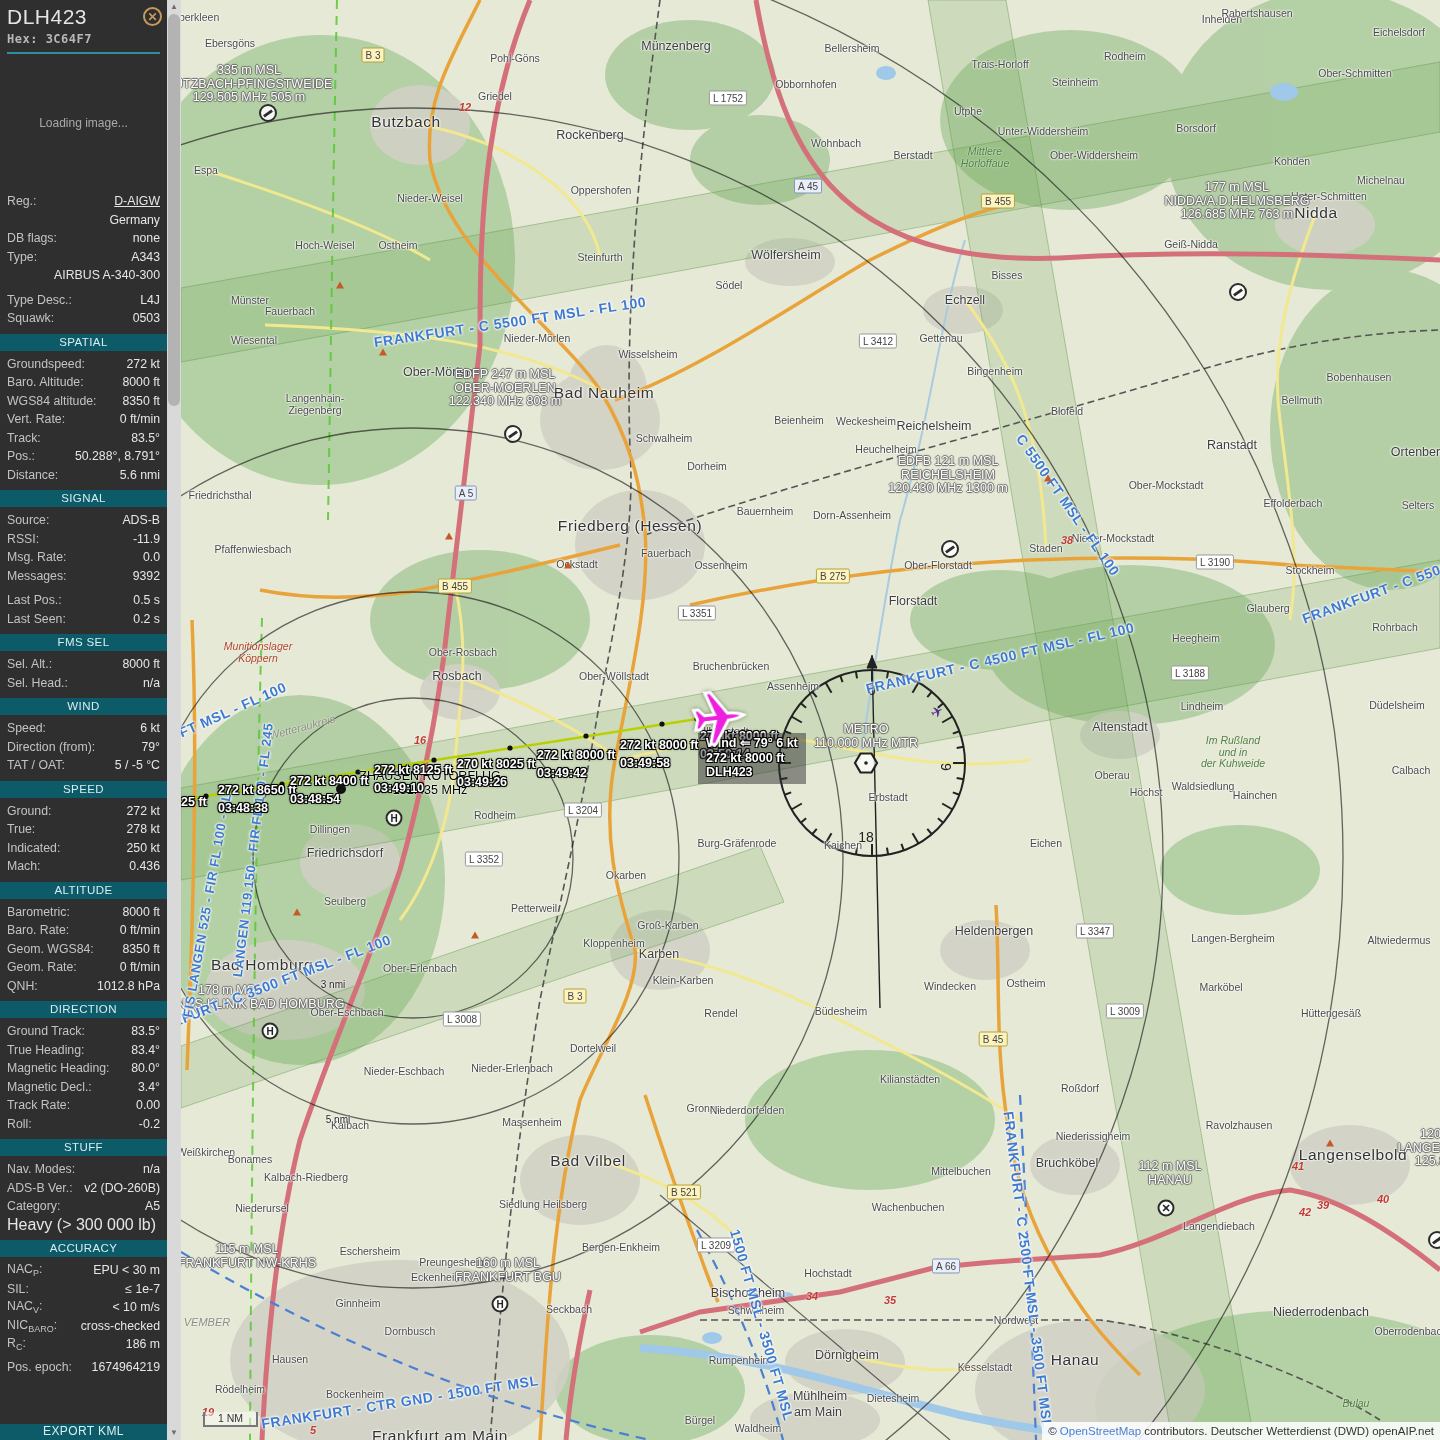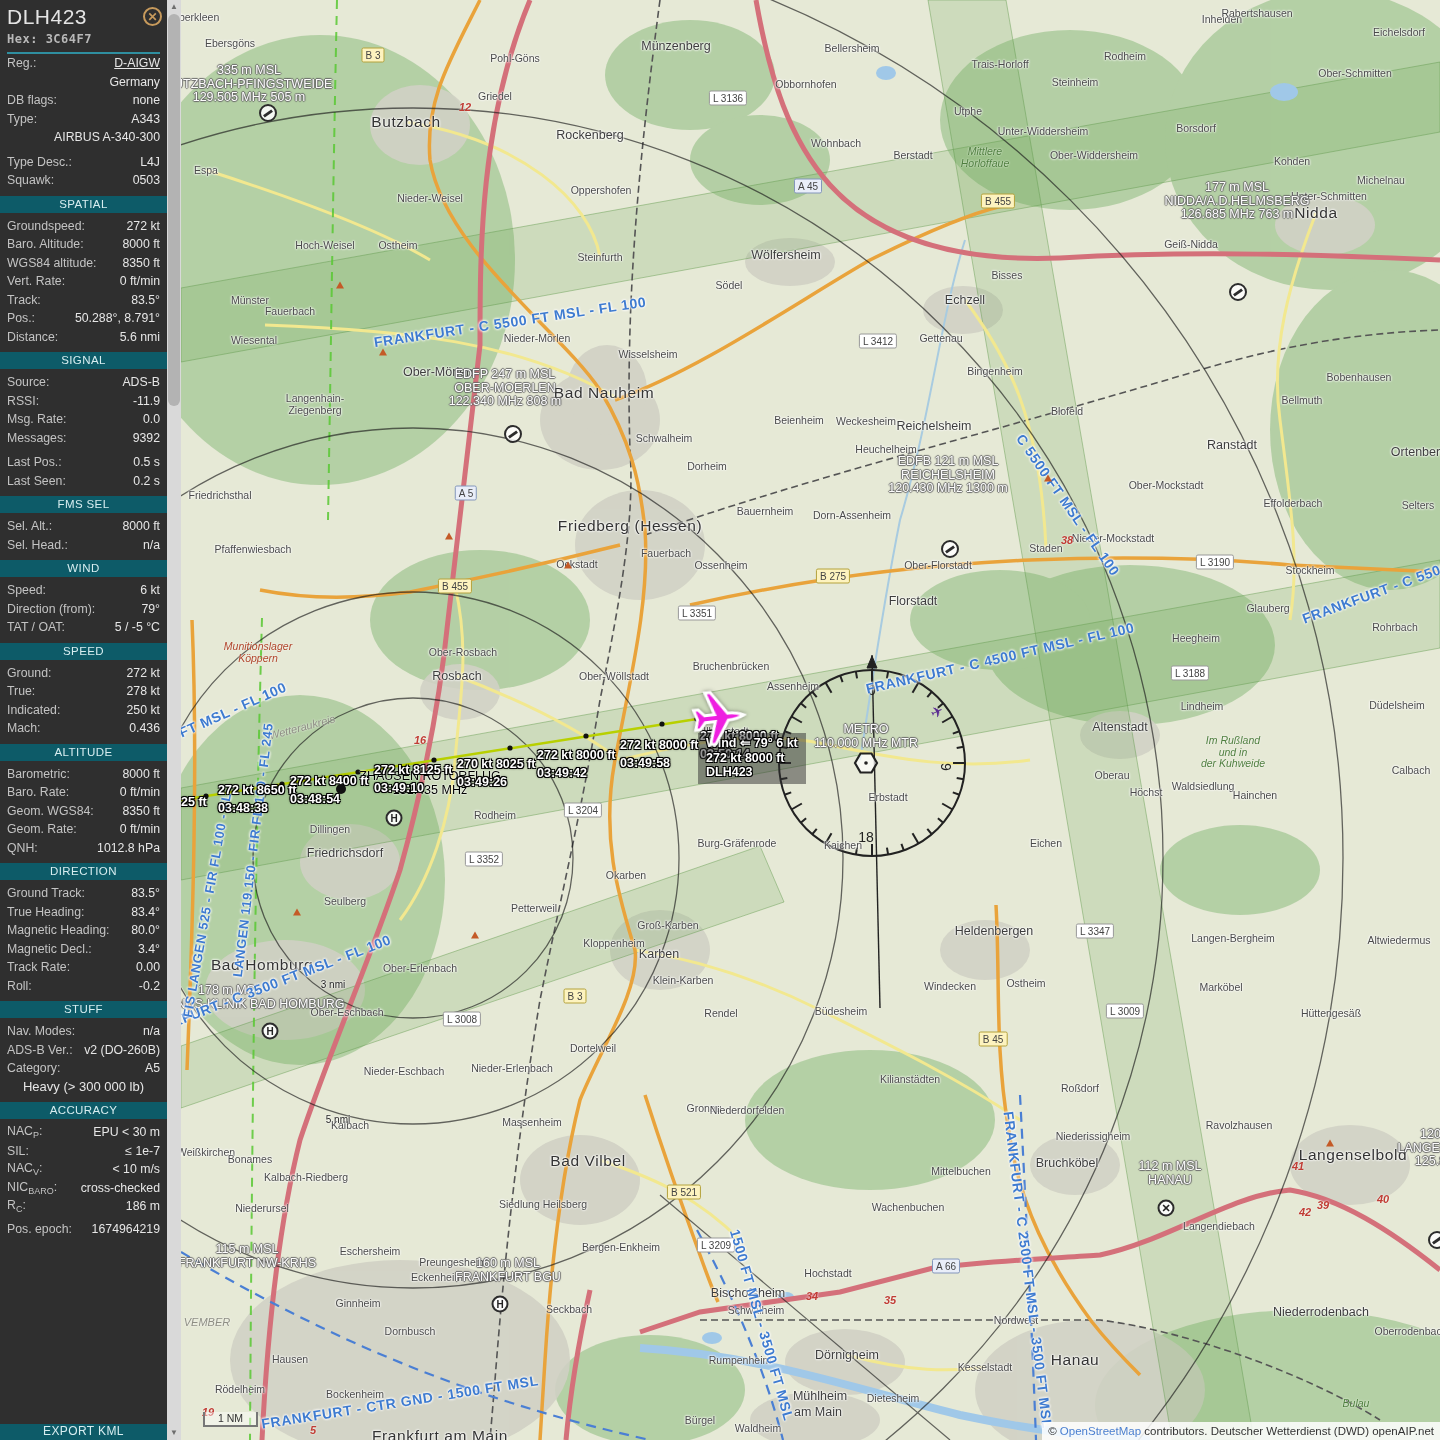--- a/index.html
+++ b/index.html
@@ -12,21 +12,21 @@
   #sb-close{position:absolute;right:5px;top:7px;width:19px;height:19px;border:2px solid #c79a5c;border-radius:50%;background:transparent;color:#c79a5c;font-size:12px;line-height:14px;text-align:center;cursor:pointer;padding:0;font-weight:bold;}
   #sb-hex{font-family:"DejaVu Sans Mono",monospace;font-weight:bold;font-size:12px;color:#b8b8b8;margin-top:3px;letter-spacing:.5px;}
   #sb-rule{height:2px;background:#2f8fa0;margin-top:6px;}
   #sb-photo{height:138px;display:flex;align-items:center;justify-content:center;color:#a9a9a9;font-size:12px;}
   .sec-h{background:#0d5b68;color:#d7edf0;text-align:center;font-size:11.5px;height:17px;line-height:17px;margin:6px 0 4px 0;letter-spacing:.4px;}
   .row{display:flex;justify-content:space-between;align-items:center;padding:0 7px;height:18.5px;font-size:12.3px;}
   .row .lbl{color:#c3c3c3;white-space:nowrap;}
   .row .lbl sub{font-size:9px;}
   .row .val{color:#e6e6e6;text-align:right;white-space:nowrap;}
   .row .val.link{text-decoration:underline;cursor:pointer;}
-  .full{padding:0 7px;font-size:13px;color:#e6e6e6;height:18.5px;line-height:18.5px;text-align:center;}
+  .full{padding:0 7px;font-size:16px;color:#e6e6e6;height:18.5px;line-height:18.5px;}
   #sb-note{padding:8px 6px 2px 6px;font-size:12px;color:#cfcfcf;text-align:center;line-height:16px;}
   #sb-epoch{margin-top:4px;}
   #sb-export{position:absolute;left:0;bottom:0;width:100%;background:#0d5b68;color:#d7edf0;text-align:center;font-size:12px;height:16px;line-height:15px;letter-spacing:.4px;cursor:pointer;}
   
   #sb-scroll{position:absolute;left:167px;top:0;width:14px;height:1440px;background:#d9d9d9;z-index:31;}
   #sb-scroll .arr{position:absolute;left:0;width:14px;height:14px;font-size:8px;color:#6d6d6d;text-align:center;line-height:14px;background:#d9d9d9;cursor:pointer;}
   #sb-scroll .arr.dn{bottom:0;}
   #sb-thumb{position:absolute;left:1px;top:14px;width:12px;height:392px;background:#b3b3b3;border-radius:6px;cursor:pointer;}
   
   #map{position:absolute;left:181px;top:0;width:1259px;height:1440px;overflow:hidden;background:#eceddd;cursor:grab;}
@@ -71,20 +71,23 @@
 
   <aside id="sidebar">
     <div id="sb-head">
       <div id="sb-title">DLH423</div>
       <button id="sb-close">✕</button>
       <div id="sb-hex">
         <span>Hex:</span>
         <span>3C64F7</span>
       </div>
       <div id="sb-rule"></div>
+    </div>
+    <div id="sb-photo">
+      <span>Loading image...</span>
     </div>
     <div id="sb-sections">
         <div class="row">
           <span class="lbl">Reg.:</span>
           <span class="val link">D-AIGW</span>
         </div>
         <div class="row">
           <span class="lbl"></span>
           <span class="val">Germany</span>
         </div>
@@ -648,21 +651,21 @@
         <div class="mlab nat" style="left: 1175px; top: 1404px;">
           <div>Bulau</div>
         </div>
         <div class="mlab nat red" style="left: 77px; top: 652px;">
           <div>Munitionslager</div>
           <div>Köppern</div>
         </div>
         <div class="mlab gray-it" style="left: 121px; top: 727px; transform: translate(-50%, -50%) rotate(-15deg);">Wetteraukreis</div>
         <div class="mlab gray-it" style="left: 26px; top: 1322px;">VEMBER</div>
         <div class="mlab badge b" style="left: 192px; top: 55px;">B 3</div>
-        <div class="mlab badge l" style="left: 547px; top: 98px;">L 3136</div>
+        <div class="mlab badge l" style="left: 547px; top: 98px;">L 1752</div>
         <div class="mlab badge a" style="left: 627px; top: 186px;">A 45</div>
         <div class="mlab badge b" style="left: 817px; top: 201px;">B 455</div>
         <div class="mlab badge l" style="left: 697px; top: 341px;">L 3412</div>
         <div class="mlab badge a" style="left: 285px; top: 493px;">A 5</div>
         <div class="mlab badge b" style="left: 274px; top: 586px;">B 455</div>
         <div class="mlab badge b" style="left: 652px; top: 576px;">B 275</div>
         <div class="mlab badge l" style="left: 516px; top: 613px;">L 3351</div>
         <div class="mlab badge l" style="left: 1034px; top: 562px;">L 3190</div>
         <div class="mlab badge l" style="left: 1009px; top: 673px;">L 3188</div>
         <div class="mlab badge l" style="left: 402px; top: 810px;">L 3204</div>

